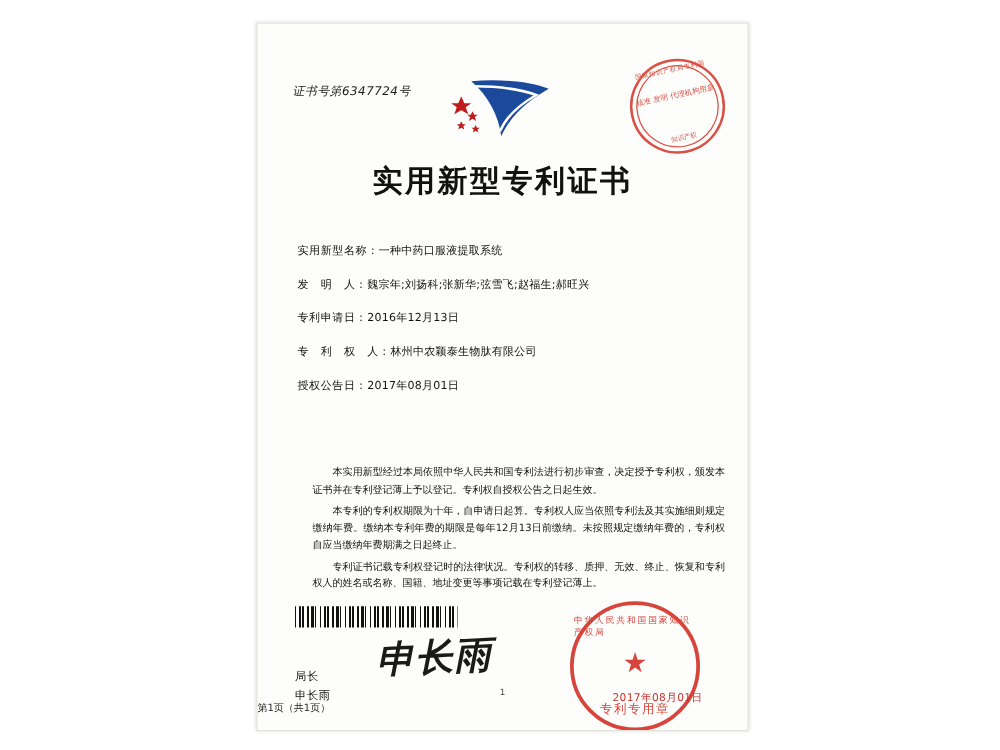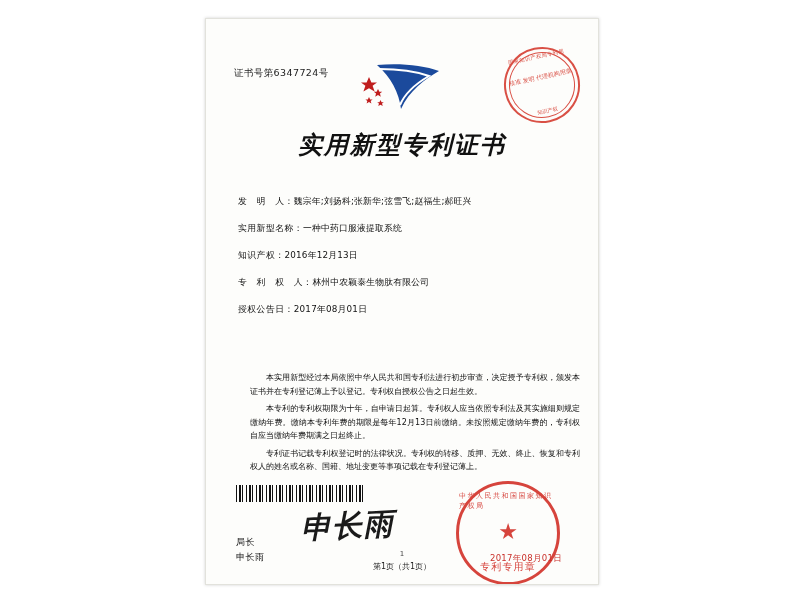--- a/index.html
+++ b/index.html
@@ -36,20 +36,21 @@
   }
   
   .cert-no {
     position: absolute;
     left: 28px;
     top: 48px;
     font-size: 9.5px;
     color: #1c1c1c;
     letter-spacing: 0.4px;
     font-family: "DejaVu Sans", sans-serif;
+    font-style: italic;
   }
   
   .top-seal {
     position: absolute;
     right: 18px;
     top: 28px;
     width: 72px;
     height: 72px;
     border: 2px solid #d33226;
     border-radius: 50%;
@@ -105,21 +106,20 @@
     position: absolute;
     left: 0;
     top: 110px;
     width: 100%;
     text-align: center;
     font-size: 24px;
     font-weight: bold;
     color: #111;
     letter-spacing: 2px;
     font-family: "DejaVu Serif", serif;
-    font-style: italic;
   }
   
   .fields {
     position: absolute;
     left: 32px;
     top: 176px;
     width: 330px;
   }
   .field-row {
     font-size: 8.8px;
@@ -236,21 +236,21 @@
     font-size: 8.5px;
     color: #c9302a;
     letter-spacing: 0.3px;
   }
   
   .page-foot {
     position: absolute;
     left: 0;
     bottom: 12px;
     width: 100%;
-    text-align: center;
+    text-align: left;
     font-size: 8px;
     color: #222;
   }
   .foot-mark {
     position: absolute;
     left: 0;
     bottom: 26px;
     width: 100%;
     text-align: center;
     font-size: 7px;
@@ -284,27 +284,27 @@
           <polygon points="10,20 12,24 16,24 12.8,26.5 14,31 10,28.5 6,31 7.2,26.5 4,24 8,24" fill="#c01e1e" transform="translate(12,16) scale(0.7)"></polygon>
           <polygon points="10,20 12,24 16,24 12.8,26.5 14,31 10,28.5 6,31 7.2,26.5 4,24 8,24" fill="#c01e1e" transform="translate(4,26) scale(0.6)"></polygon>
           <polygon points="10,20 12,24 16,24 12.8,26.5 14,31 10,28.5 6,31 7.2,26.5 4,24 8,24" fill="#c01e1e" transform="translate(16,30) scale(0.55)"></polygon>
         </svg>
       </div>
 
       <div class="doc-title">实用新型专利证书</div>
 
       <div class="fields">
         <div class="field-row">
+          <span class="field-label">实用新型名称：</span><span class="field-value">一种中药口服液提取系统</span>
+        </div>
+        <div class="field-row">
           <span class="field-label">发　明　人：</span><span class="field-value">魏宗年;刘扬科;张新华;弦雪飞;赵福生;郝旺兴</span>
         </div>
         <div class="field-row">
-          <span class="field-label">实用新型名称：</span><span class="field-value">一种中药口服液提取系统</span>
-        </div>
-        <div class="field-row">
-          <span class="field-label">知识产权：</span><span class="field-value">2016年12月13日</span>
+          <span class="field-label">专利申请日：</span><span class="field-value">2016年12月13日</span>
         </div>
         <div class="field-row">
           <span class="field-label">专　利　权　人：</span><span class="field-value">林州中农颖泰生物肽有限公司</span>
         </div>
         <div class="field-row">
           <span class="field-label">授权公告日：</span><span class="field-value">2017年08月01日</span>
         </div>
       </div>
 
       <div class="body-text">

